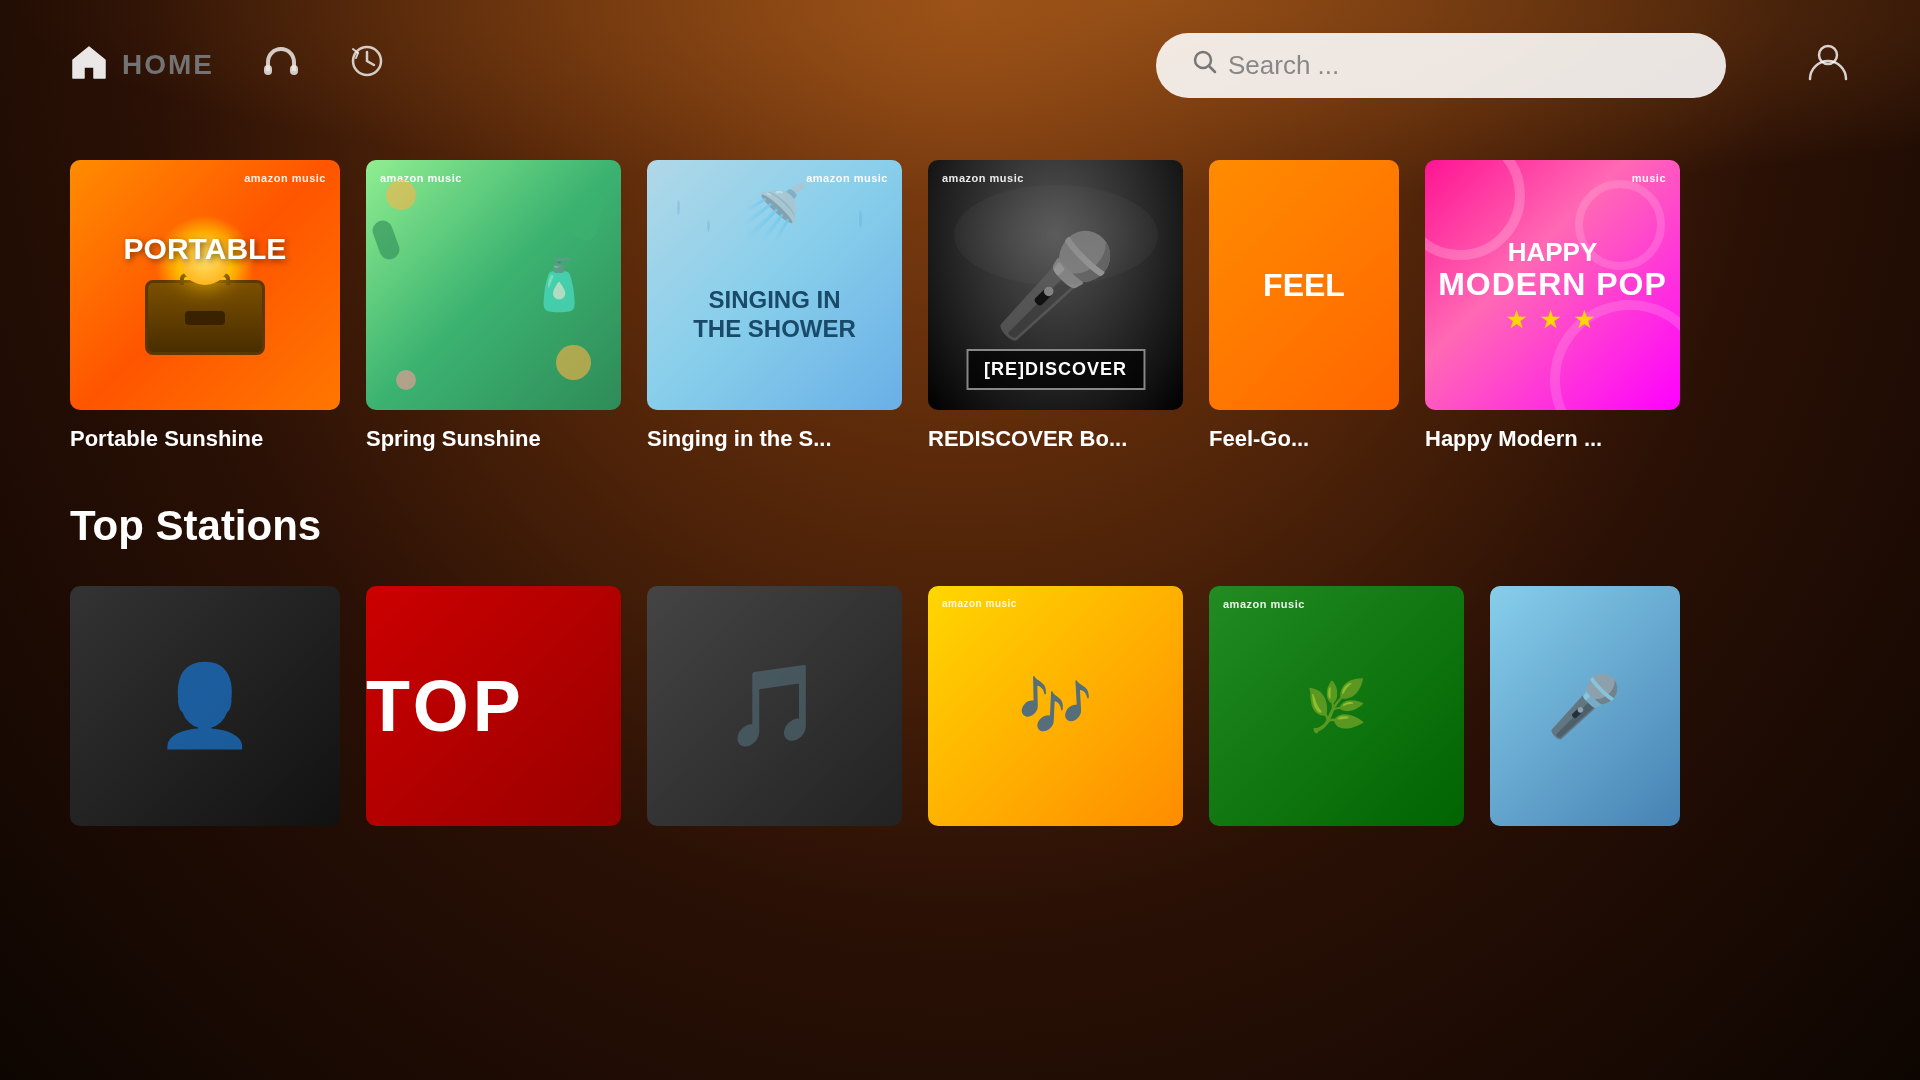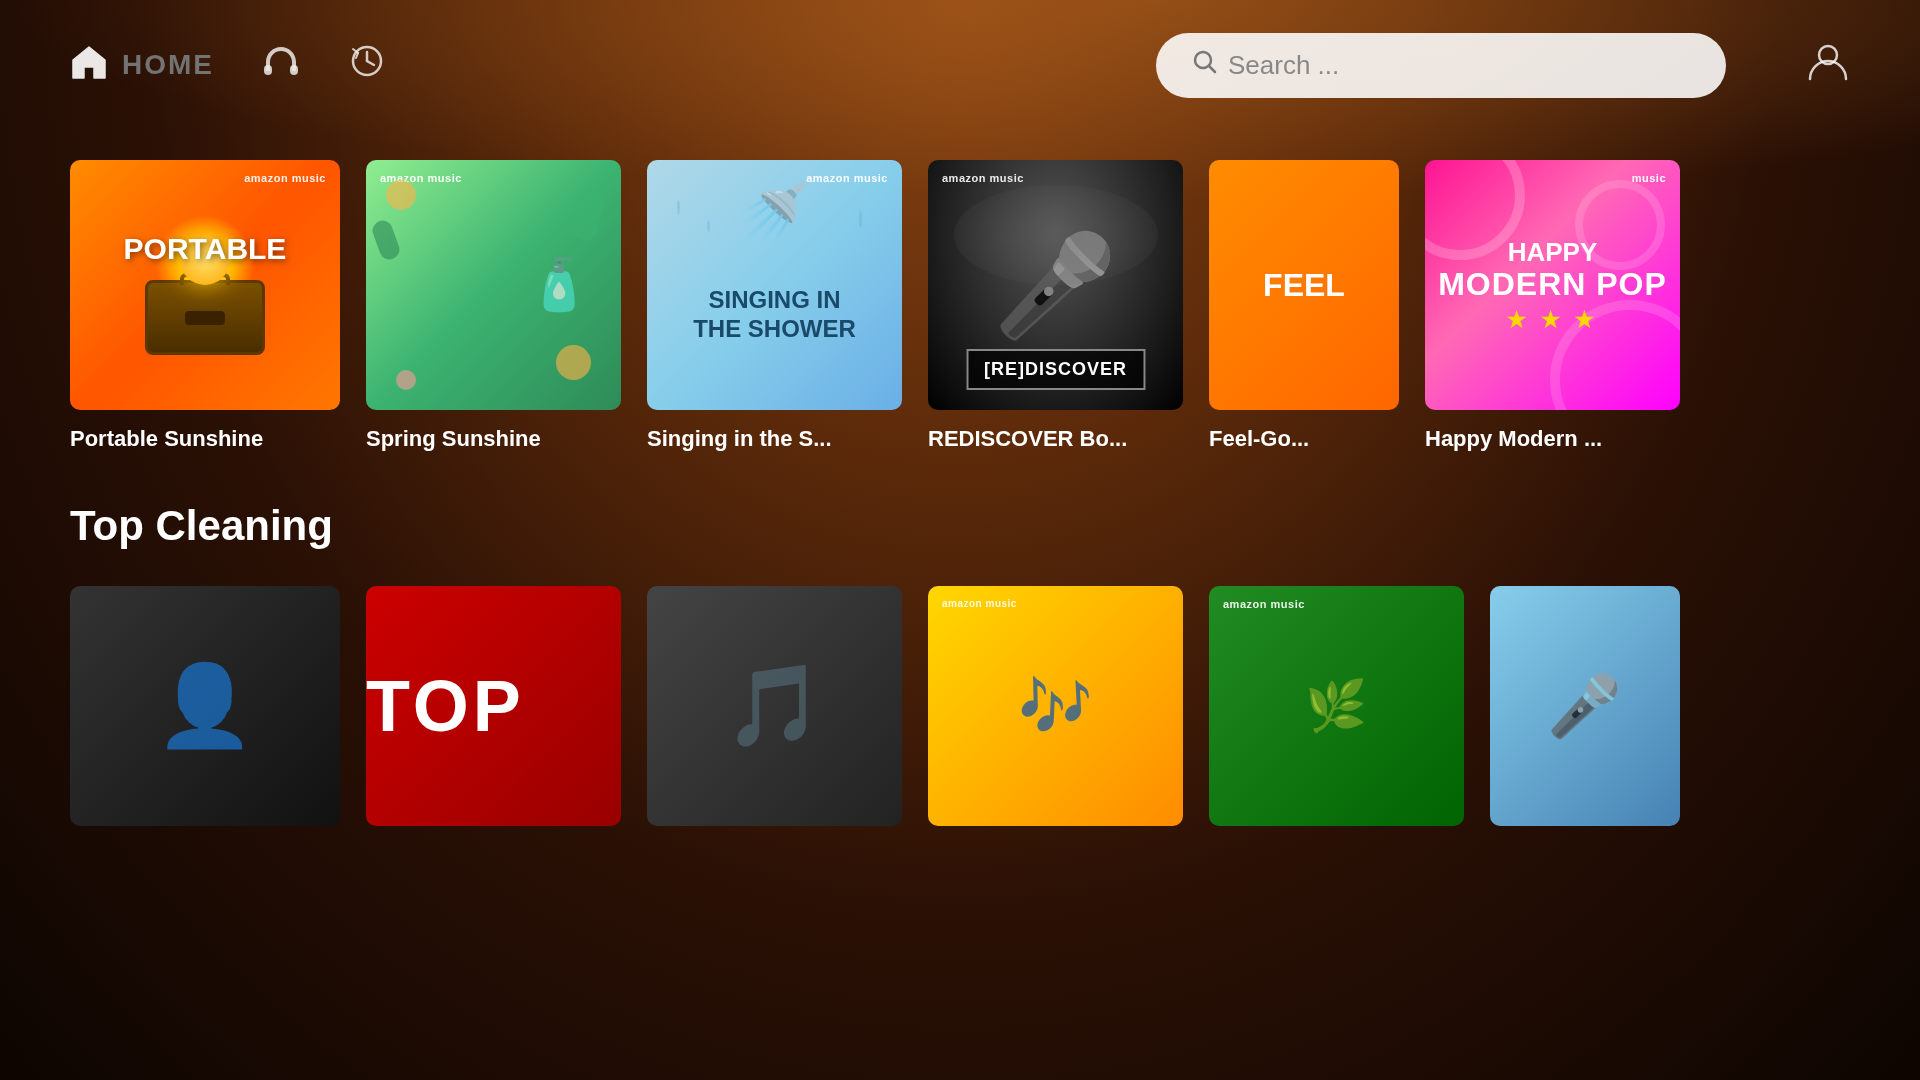--- a/index.html
+++ b/index.html
@@ -623,21 +623,21 @@
             </div>
           </div>
         </div>
         <div class="card-title">Happy Modern ...</div>
       </div>
 
     </div>
   </div>
 
   <div class="section section-top-stations">
-    <div class="section-title">Top Cleaning</div>
+    <div class="section-title">Top Stations</div>
 
     <div class="bottom-cards">
 
       <div class="bottom-card bc1">
         <div style="font-size:80px; opacity:0.7;">👤</div>
       </div>
 
       <div class="bottom-card bc2">
         <div class="bc2-text">ToP</div>
       </div>

